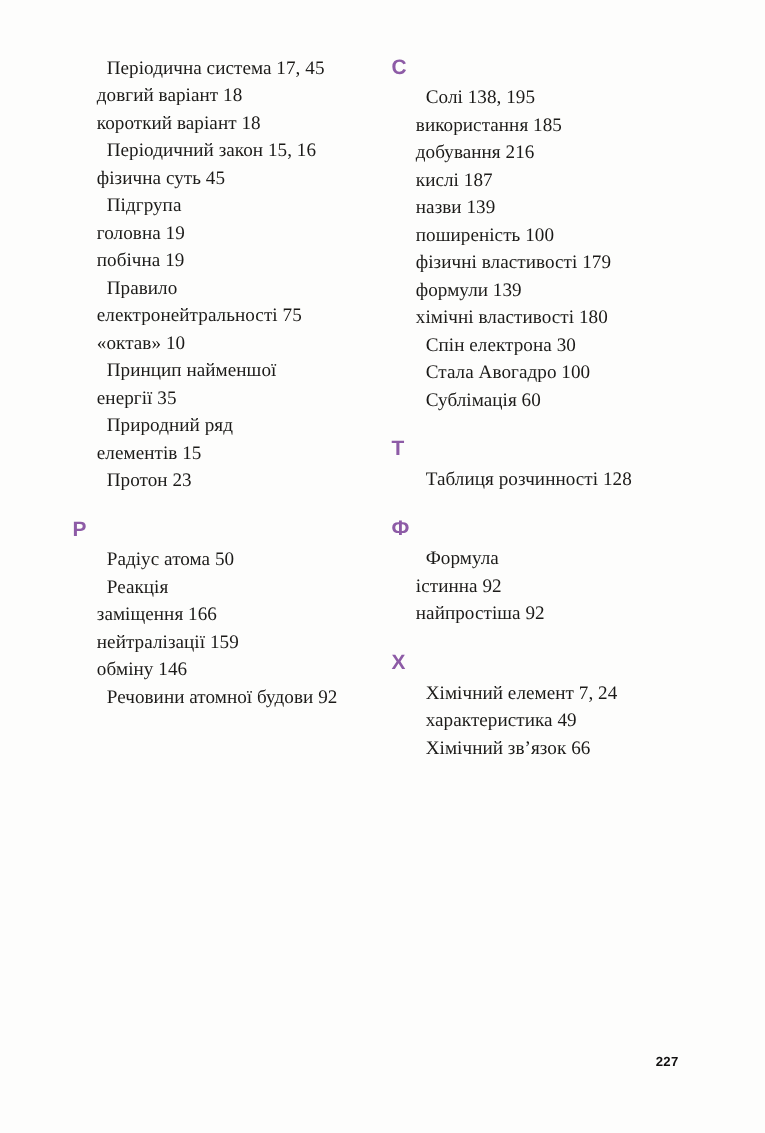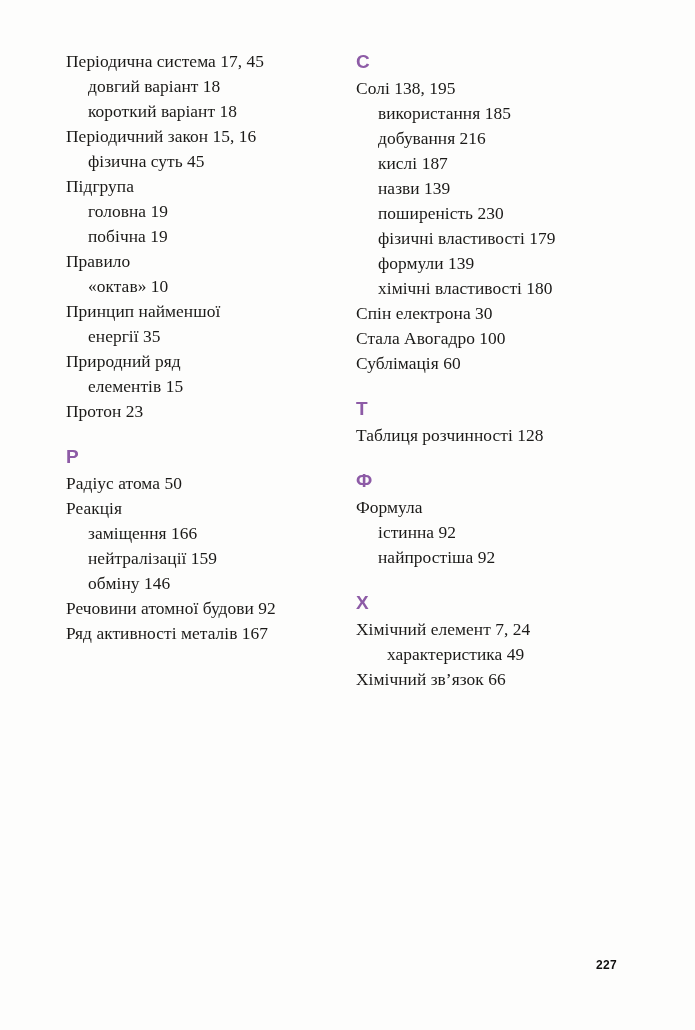--- a/index.html
+++ b/index.html
@@ -54,21 +54,21 @@
   }
   .section:first-child > .section-letter { margin-top: 0; }
 
   .entry {
     display: block;
     font-size: 17.4px;
     line-height: 25px;
     white-space: pre-wrap;
     letter-spacing: 0.05px;
   }
-  .entry.level-0 { padding-left: 0; }
+  .entry.level-0 { padding-left: 0; margin-left: 31px; }
   .entry.level-1 { padding-left: 22px; }
   .entry.level-2 { padding-left: 31px; }
 
   .page-number {
     position: absolute;
     right: 78px;
     top: 958px;
     font-family: "Liberation Sans", "DejaVu Sans", sans-serif;
     font-size: 12px;
     font-weight: 700;
@@ -85,47 +85,47 @@
         <div class="section">
           <div class="entry level-0">Періодична система 17, 45</div>
           <div class="entry level-1">довгий варіант 18</div>
           <div class="entry level-1">короткий варіант 18</div>
           <div class="entry level-0">Періодичний закон 15, 16</div>
           <div class="entry level-1">фізична суть 45</div>
           <div class="entry level-0">Підгрупа</div>
           <div class="entry level-1">головна 19</div>
           <div class="entry level-1">побічна 19</div>
           <div class="entry level-0">Правило</div>
+          <div class="entry level-1">електронейтральності 75</div>
           <div class="entry level-1">«октав» 10</div>
           <div class="entry level-0">Принцип найменшої</div>
           <div class="entry level-1">енергії 35</div>
           <div class="entry level-0">Природний ряд</div>
           <div class="entry level-1">елементів 15</div>
           <div class="entry level-0">Протон 23</div>
         </div>
         <div class="section">
           <div class="section-letter">Р</div>
           <div class="entry level-0">Радіус атома 50</div>
           <div class="entry level-0">Реакція</div>
           <div class="entry level-1">заміщення 166</div>
           <div class="entry level-1">нейтралізації 159</div>
           <div class="entry level-1">обміну 146</div>
           <div class="entry level-0">Речовини атомної будови 92</div>
-          <div class="entry level-0">Ряд активності металів 167</div>
         </div>
       </div>
       <div class="column right">
         <div class="section">
           <div class="section-letter">С</div>
           <div class="entry level-0">Солі 138, 195</div>
           <div class="entry level-1">використання 185</div>
           <div class="entry level-1">добування 216</div>
           <div class="entry level-1">кислі 187</div>
           <div class="entry level-1">назви 139</div>
-          <div class="entry level-1">поширеність 230</div>
+          <div class="entry level-1">поширеність 100</div>
           <div class="entry level-1">фізичні властивості 179</div>
           <div class="entry level-1">формули 139</div>
           <div class="entry level-1">хімічні властивості 180</div>
           <div class="entry level-0">Спін електрона 30</div>
           <div class="entry level-0">Стала Авогадро 100</div>
           <div class="entry level-0">Сублімація 60</div>
         </div>
         <div class="section">
           <div class="section-letter">Т</div>
           <div class="entry level-0">Таблиця розчинності 128</div>

